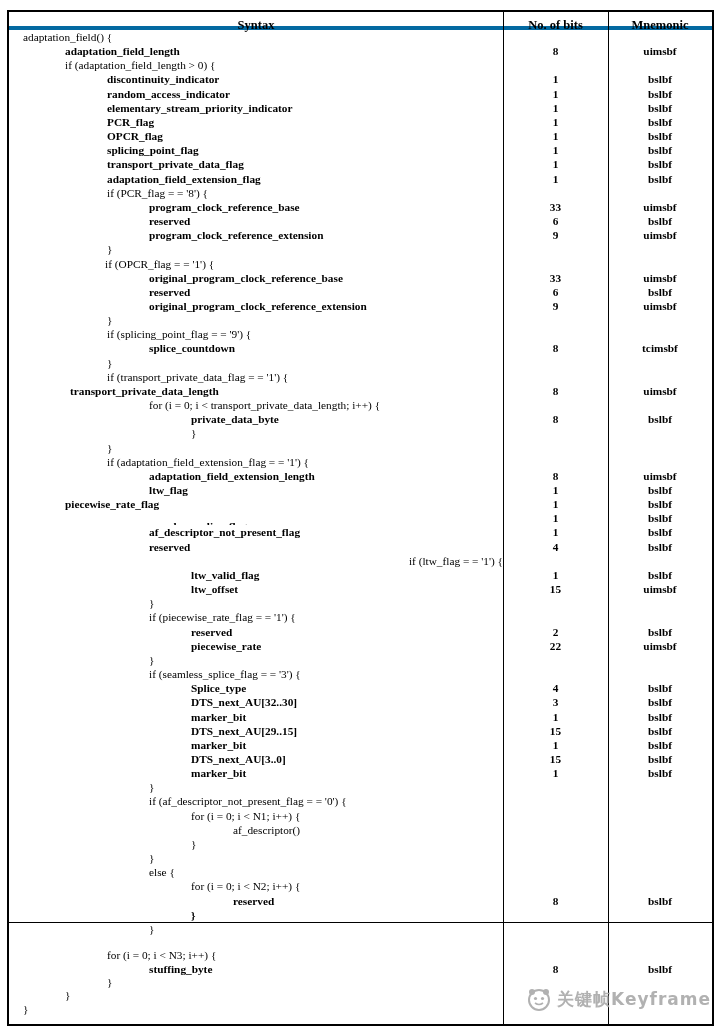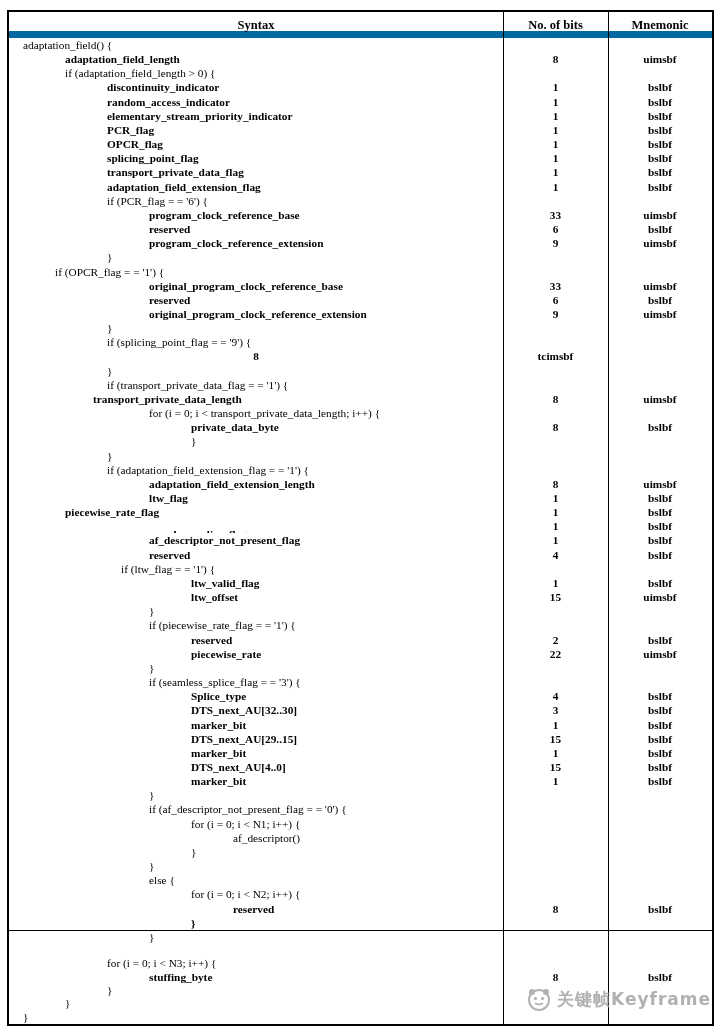--- a/index.html
+++ b/index.html
@@ -12,21 +12,21 @@
   .tbl {
     position:absolute; left:7px; top:10px; width:707px; height:1016px;
     border:2px solid #000; display:flex; flex-direction:column;
     background:#fff;
   }
   .vline { position:absolute; top:0; bottom:0; width:1px; background:#000; }
   .vline1 { left:494px; }
   .vline2 { left:599px; }
   .hdr {
     display:grid; grid-template-columns:494px 105px 1fr;
-    height:26px; border-bottom:7px solid #0369a1; align-items:center;
+    height:18px; border-bottom:4px solid #0369a1; align-items:center;
   }
   .hdr .cell {
     text-align:center; font-weight:bold; font-size:12.5px; line-height:26px;
   }
   .blk { width:100%; }
   #block1 { border-bottom:1px solid #000; }
   #block2 { flex:1; overflow:hidden; }
   .row { display:grid; grid-template-columns:494px 105px 1fr; height:14.17px; }
   #block2 .row { height:13.3px; }
   .row .cell {
@@ -112,21 +112,21 @@
     <div class="cell syntax bold" style="padding-left: 98px;">transport_private_data_flag</div>
     <div class="cell bits">1</div>
     <div class="cell mn">bslbf</div>
   </div>
         <div class="row">
     <div class="cell syntax bold" style="padding-left: 98px;">adaptation_field_extension_flag</div>
     <div class="cell bits">1</div>
     <div class="cell mn">bslbf</div>
   </div>
         <div class="row">
-    <div class="cell syntax" style="padding-left: 98px;">if (PCR_flag = = '6') {</div>
+    <div class="cell syntax" style="padding-left: 98px;">if (PCR_flag = = '8') {</div>
     <div class="cell bits"></div>
     <div class="cell mn"></div>
   </div>
         <div class="row">
     <div class="cell syntax bold" style="padding-left: 140px;">program_clock_reference_base</div>
     <div class="cell bits">33</div>
     <div class="cell mn">uimsbf</div>
   </div>
         <div class="row">
     <div class="cell syntax bold" style="padding-left: 140px;">reserved</div>
@@ -137,21 +137,21 @@
     <div class="cell syntax bold" style="padding-left: 140px;">program_clock_reference_extension</div>
     <div class="cell bits">9</div>
     <div class="cell mn">uimsbf</div>
   </div>
         <div class="row">
     <div class="cell syntax" style="padding-left: 98px;">}</div>
     <div class="cell bits"></div>
     <div class="cell mn"></div>
   </div>
         <div class="row">
-    <div class="cell syntax" style="padding-left: 46px;">if (OPCR_flag = = '1') {</div>
+    <div class="cell syntax" style="padding-left: 96px;">if (OPCR_flag = = '1') {</div>
     <div class="cell bits"></div>
     <div class="cell mn"></div>
   </div>
         <div class="row">
     <div class="cell syntax bold" style="padding-left: 140px;">original_program_clock_reference_base</div>
     <div class="cell bits">33</div>
     <div class="cell mn">uimsbf</div>
   </div>
         <div class="row">
     <div class="cell syntax bold" style="padding-left: 140px;">reserved</div>
@@ -167,35 +167,36 @@
     <div class="cell syntax" style="padding-left: 98px;">}</div>
     <div class="cell bits"></div>
     <div class="cell mn"></div>
   </div>
         <div class="row">
     <div class="cell syntax" style="padding-left: 98px;">if (splicing_point_flag = = '9') {</div>
     <div class="cell bits"></div>
     <div class="cell mn"></div>
   </div>
         <div class="row">
+    <div class="cell syntax bold" style="padding-left: 140px;">splice_countdown</div>
     <div class="cell bits">8</div>
     <div class="cell mn">tcimsbf</div>
   </div>
         <div class="row">
     <div class="cell syntax" style="padding-left: 98px;">}</div>
     <div class="cell bits"></div>
     <div class="cell mn"></div>
   </div>
         <div class="row">
     <div class="cell syntax" style="padding-left: 98px;">if (transport_private_data_flag = = '1') {</div>
     <div class="cell bits"></div>
     <div class="cell mn"></div>
   </div>
         <div class="row">
-    <div class="cell syntax bold" style="padding-left: 84px;">transport_private_data_length</div>
+    <div class="cell syntax bold" style="padding-left: 61px;">transport_private_data_length</div>
     <div class="cell bits">8</div>
     <div class="cell mn">uimsbf</div>
   </div>
         <div class="row">
     <div class="cell syntax" style="padding-left: 140px;">for (i = 0; i &lt; transport_private_data_length; i++) {</div>
     <div class="cell bits"></div>
     <div class="cell mn"></div>
   </div>
         <div class="row">
     <div class="cell syntax bold" style="padding-left: 182px;">private_data_byte</div>
@@ -241,21 +242,21 @@
     <div class="cell syntax bold" style="padding-left: 140px;">af_descriptor_not_present_flag</div>
     <div class="cell bits">1</div>
     <div class="cell mn">bslbf</div>
   </div>
         <div class="row">
     <div class="cell syntax bold" style="padding-left: 140px;">reserved</div>
     <div class="cell bits">4</div>
     <div class="cell mn">bslbf</div>
   </div>
         <div class="row">
-    <div class="cell syntax" style="padding-left: 112px;">if (ltw_flag = = '1') {</div>
+    <div class="cell syntax" style="padding-left: 57px; text-align: right;">if (ltw_flag = = '1') {</div>
     <div class="cell bits"></div>
     <div class="cell mn"></div>
   </div>
         <div class="row">
     <div class="cell syntax bold" style="padding-left: 182px;">ltw_valid_flag</div>
     <div class="cell bits">1</div>
     <div class="cell mn">bslbf</div>
   </div>
         <div class="row">
     <div class="cell syntax bold" style="padding-left: 182px;">ltw_offset</div>
@@ -311,21 +312,21 @@
     <div class="cell syntax bold" style="padding-left: 182px;">DTS_next_AU[29..15]</div>
     <div class="cell bits">15</div>
     <div class="cell mn">bslbf</div>
   </div>
         <div class="row">
     <div class="cell syntax bold" style="padding-left: 182px;">marker_bit</div>
     <div class="cell bits">1</div>
     <div class="cell mn">bslbf</div>
   </div>
         <div class="row">
-    <div class="cell syntax bold" style="padding-left: 182px;">DTS_next_AU[4..0]</div>
+    <div class="cell syntax bold" style="padding-left: 182px;">DTS_next_AU[3..0]</div>
     <div class="cell bits">15</div>
     <div class="cell mn">bslbf</div>
   </div>
         <div class="row">
     <div class="cell syntax bold" style="padding-left: 182px;">marker_bit</div>
     <div class="cell bits">1</div>
     <div class="cell mn">bslbf</div>
   </div>
         <div class="row">
     <div class="cell syntax" style="padding-left: 140px;">}</div>

